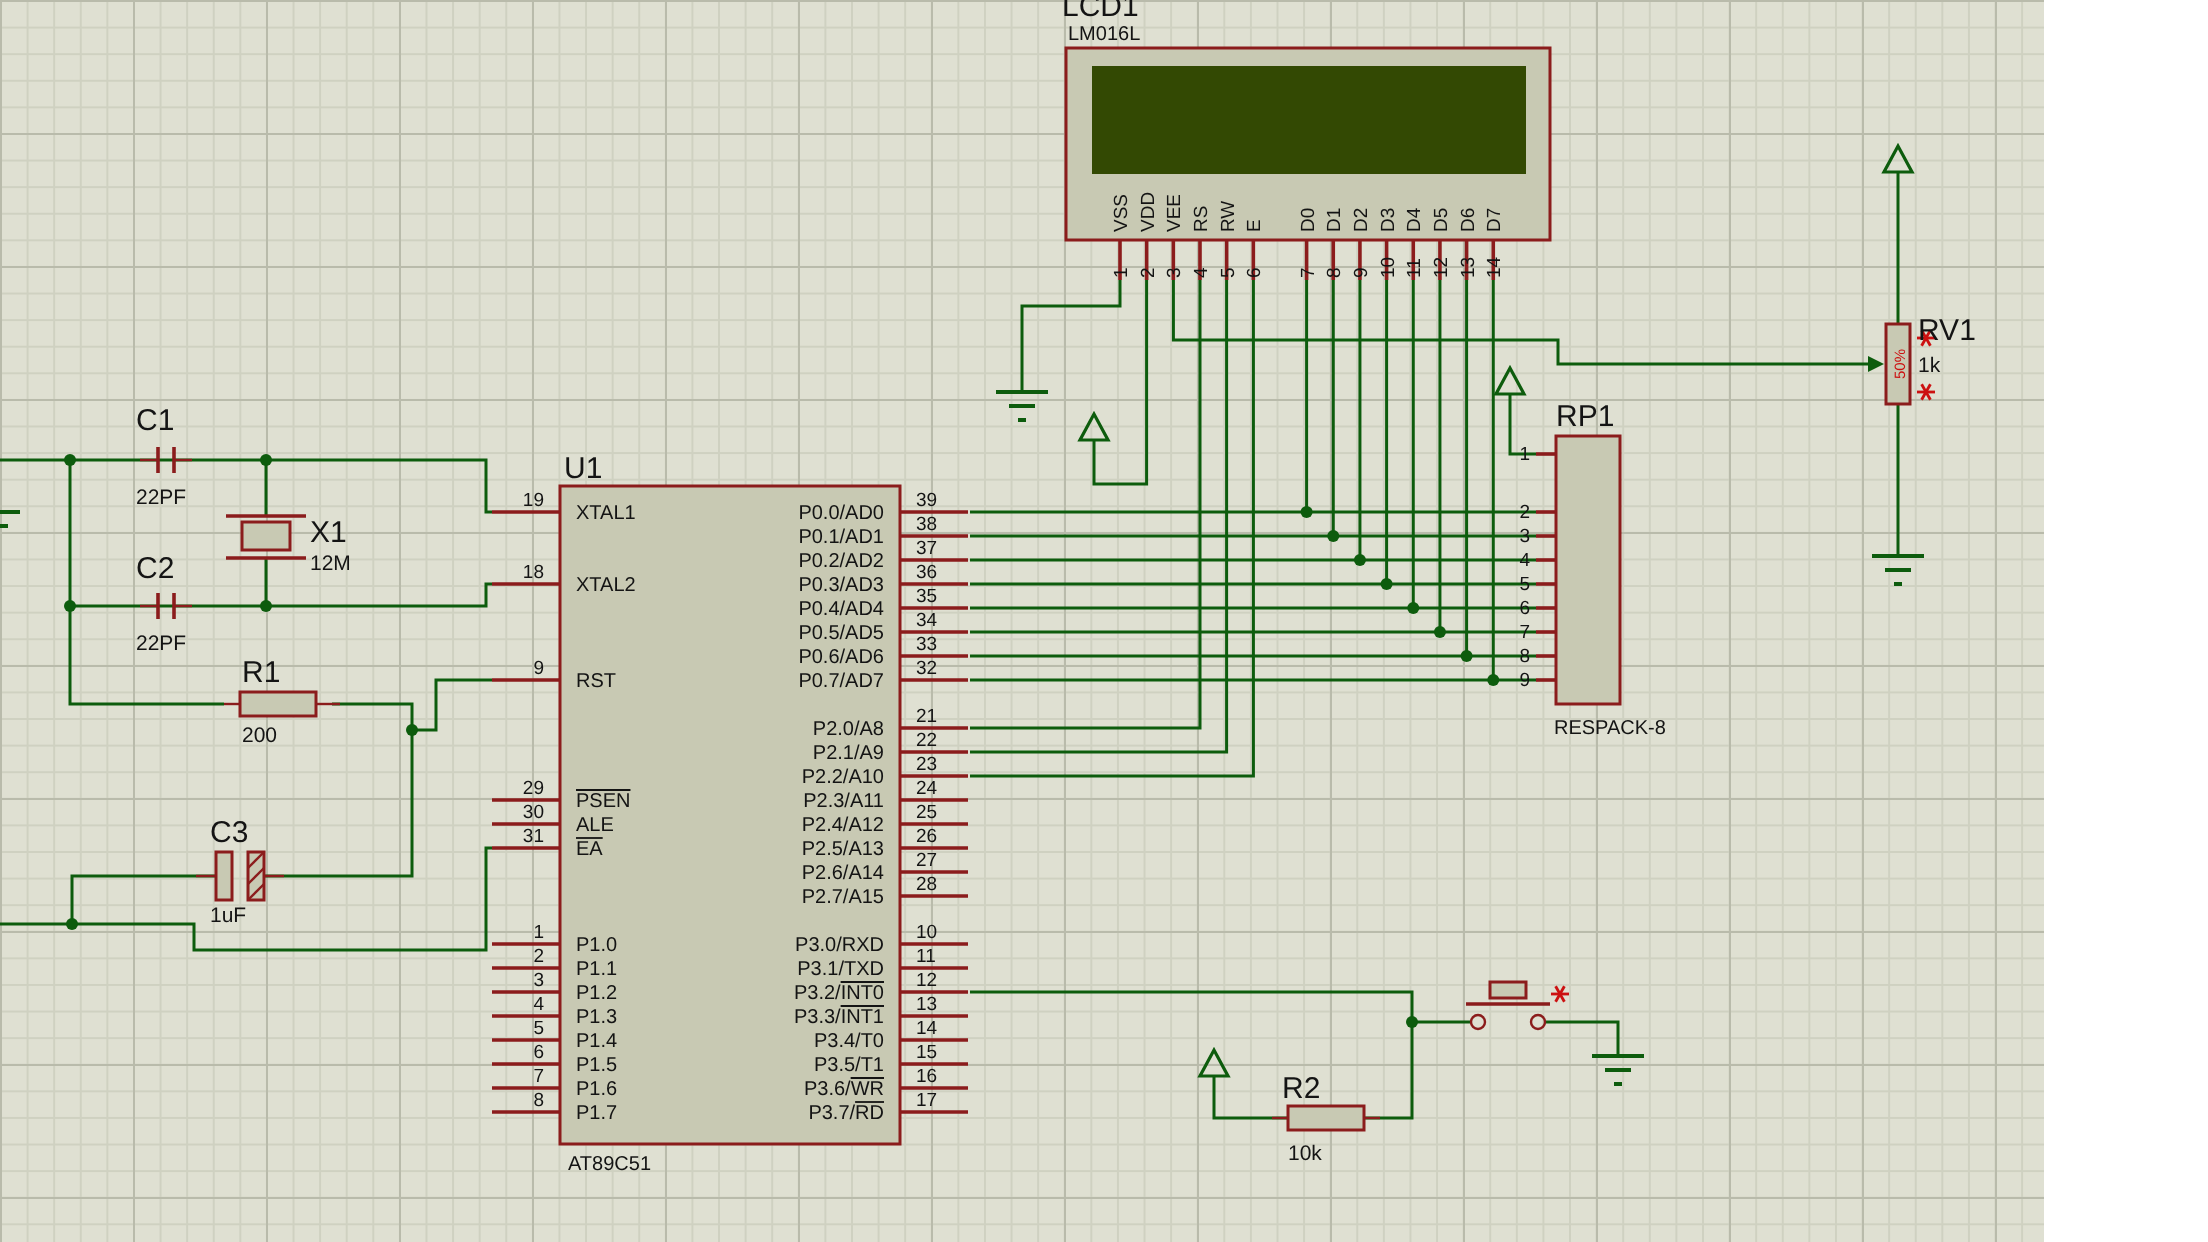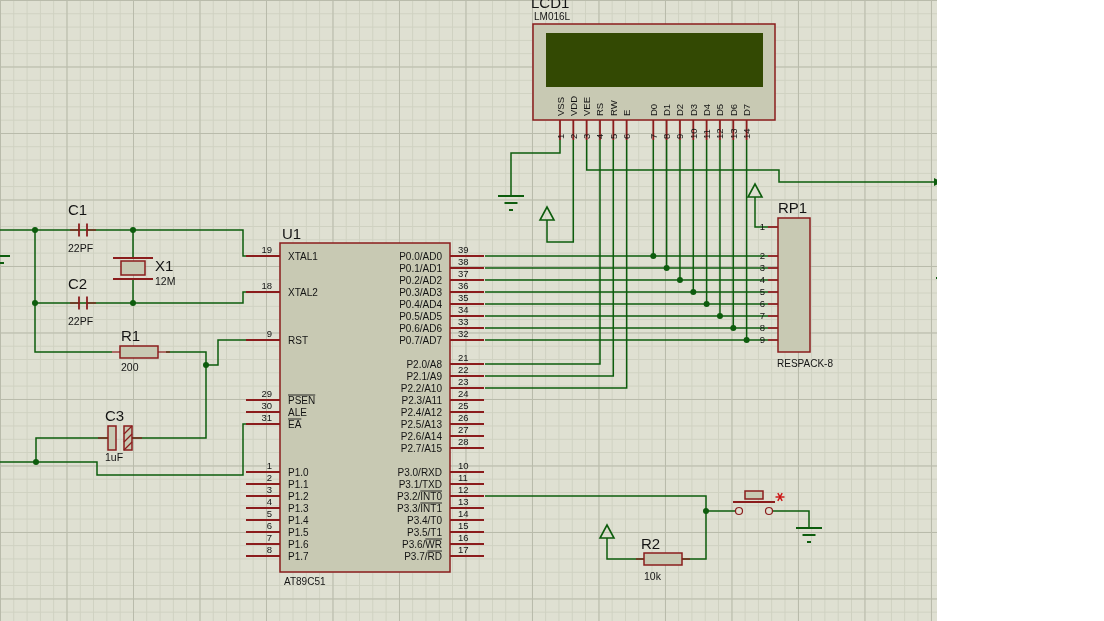--- a/index.html
+++ b/index.html
@@ -1,21 +1,21 @@
 <!DOCTYPE html>
 <html style="--wire: #0d5c0d; --comp: #8b1c1c; --fill: #c8c9b3; --screen: #334903; --red: #cc1111; --border: #2222c0; --ink: #141414; --bg: #dfe0d2;"><head>
 <meta charset="utf-8">
 <style>
   :root{
     --wire:#0d5c0d; --comp:#8b1c1c; --fill:#c8c9b3; --screen:#334903;
     --red:#cc1111; --border:#2222c0; --ink:#141414; --bg:#dfe0d2;
   }
   html,body{margin:0;padding:0;}
   .canvas{
-    width:937px;height:621px;position:relative;overflow:hidden;
+    width:1022px;height:621px;position:relative;overflow:hidden;
     background-color:var(--bg);
     background-image:
       linear-gradient(to right,#b9bbab 1px,transparent 1px),
       linear-gradient(to bottom,#b9bbab 1px,transparent 1px),
       linear-gradient(to right,#cfd1c1 1px,transparent 1px),
       linear-gradient(to bottom,#cfd1c1 1px,transparent 1px);
     background-size:66.5px 66.5px,66.5px 66.5px,13.3px 13.3px,13.3px 13.3px;
   }
   svg{position:absolute;left:0;top:0;}
   text{font-family:"Liberation Sans","DejaVu Sans",sans-serif;fill:var(--ink);}

